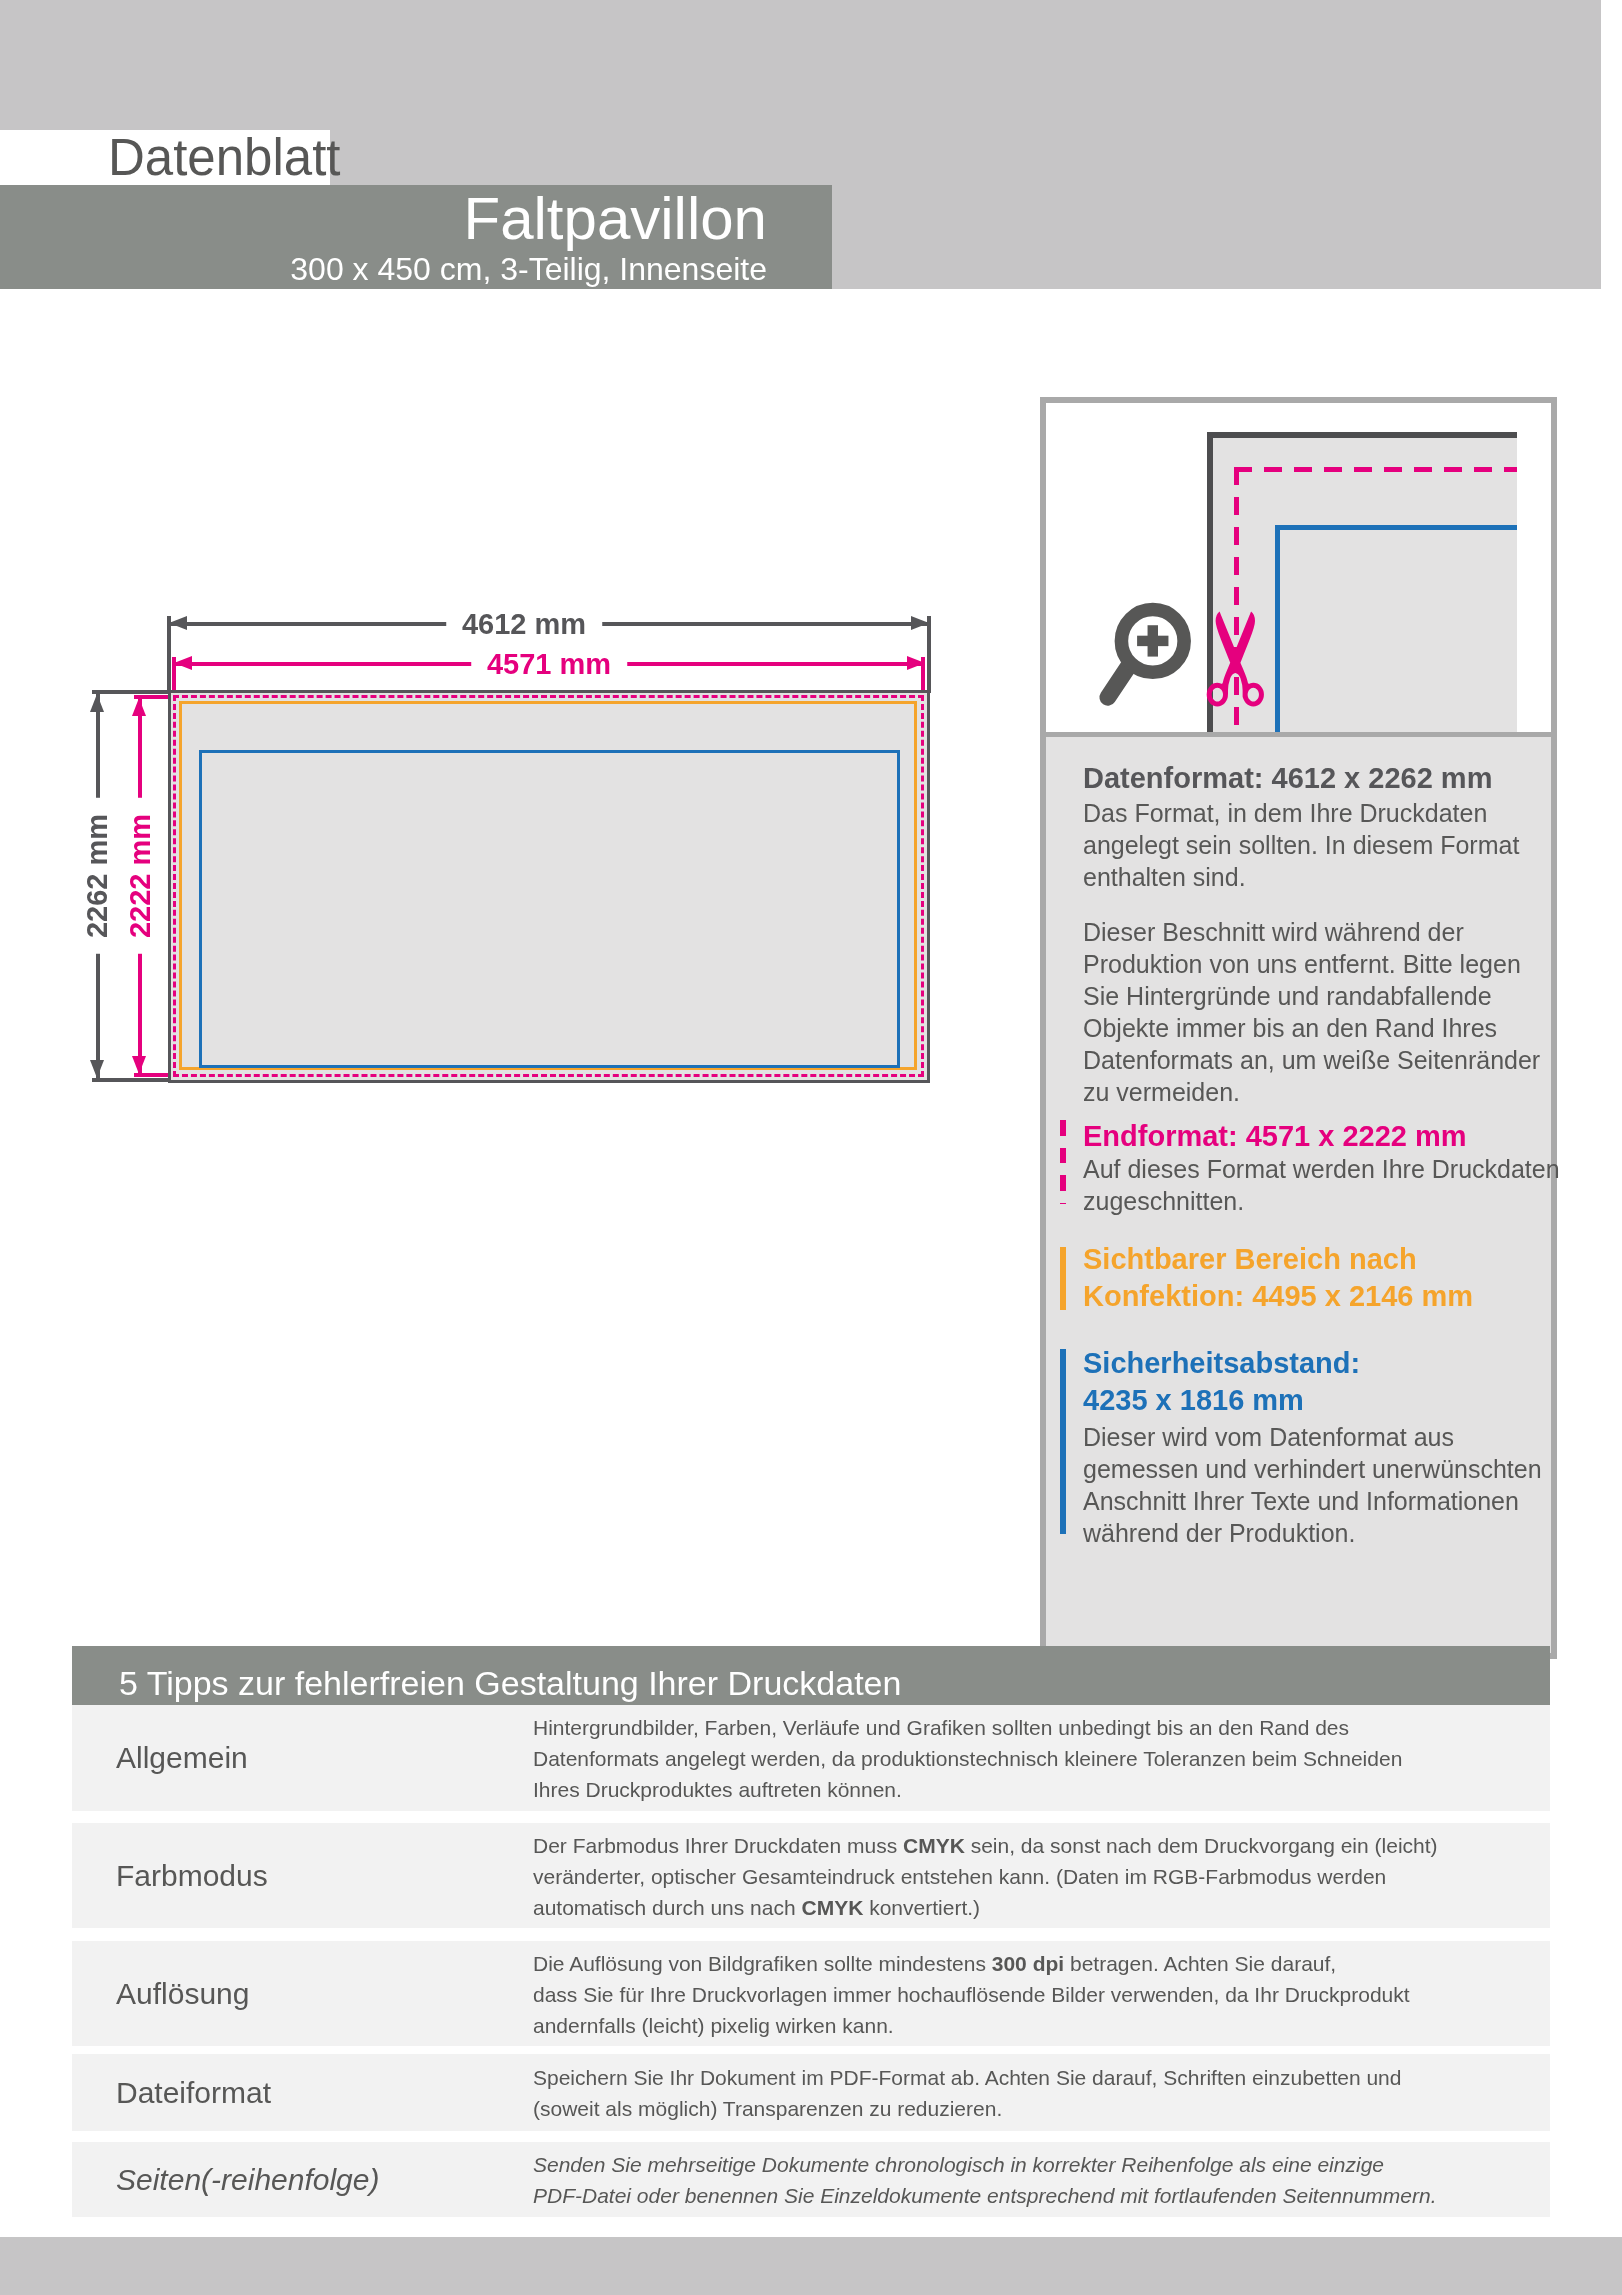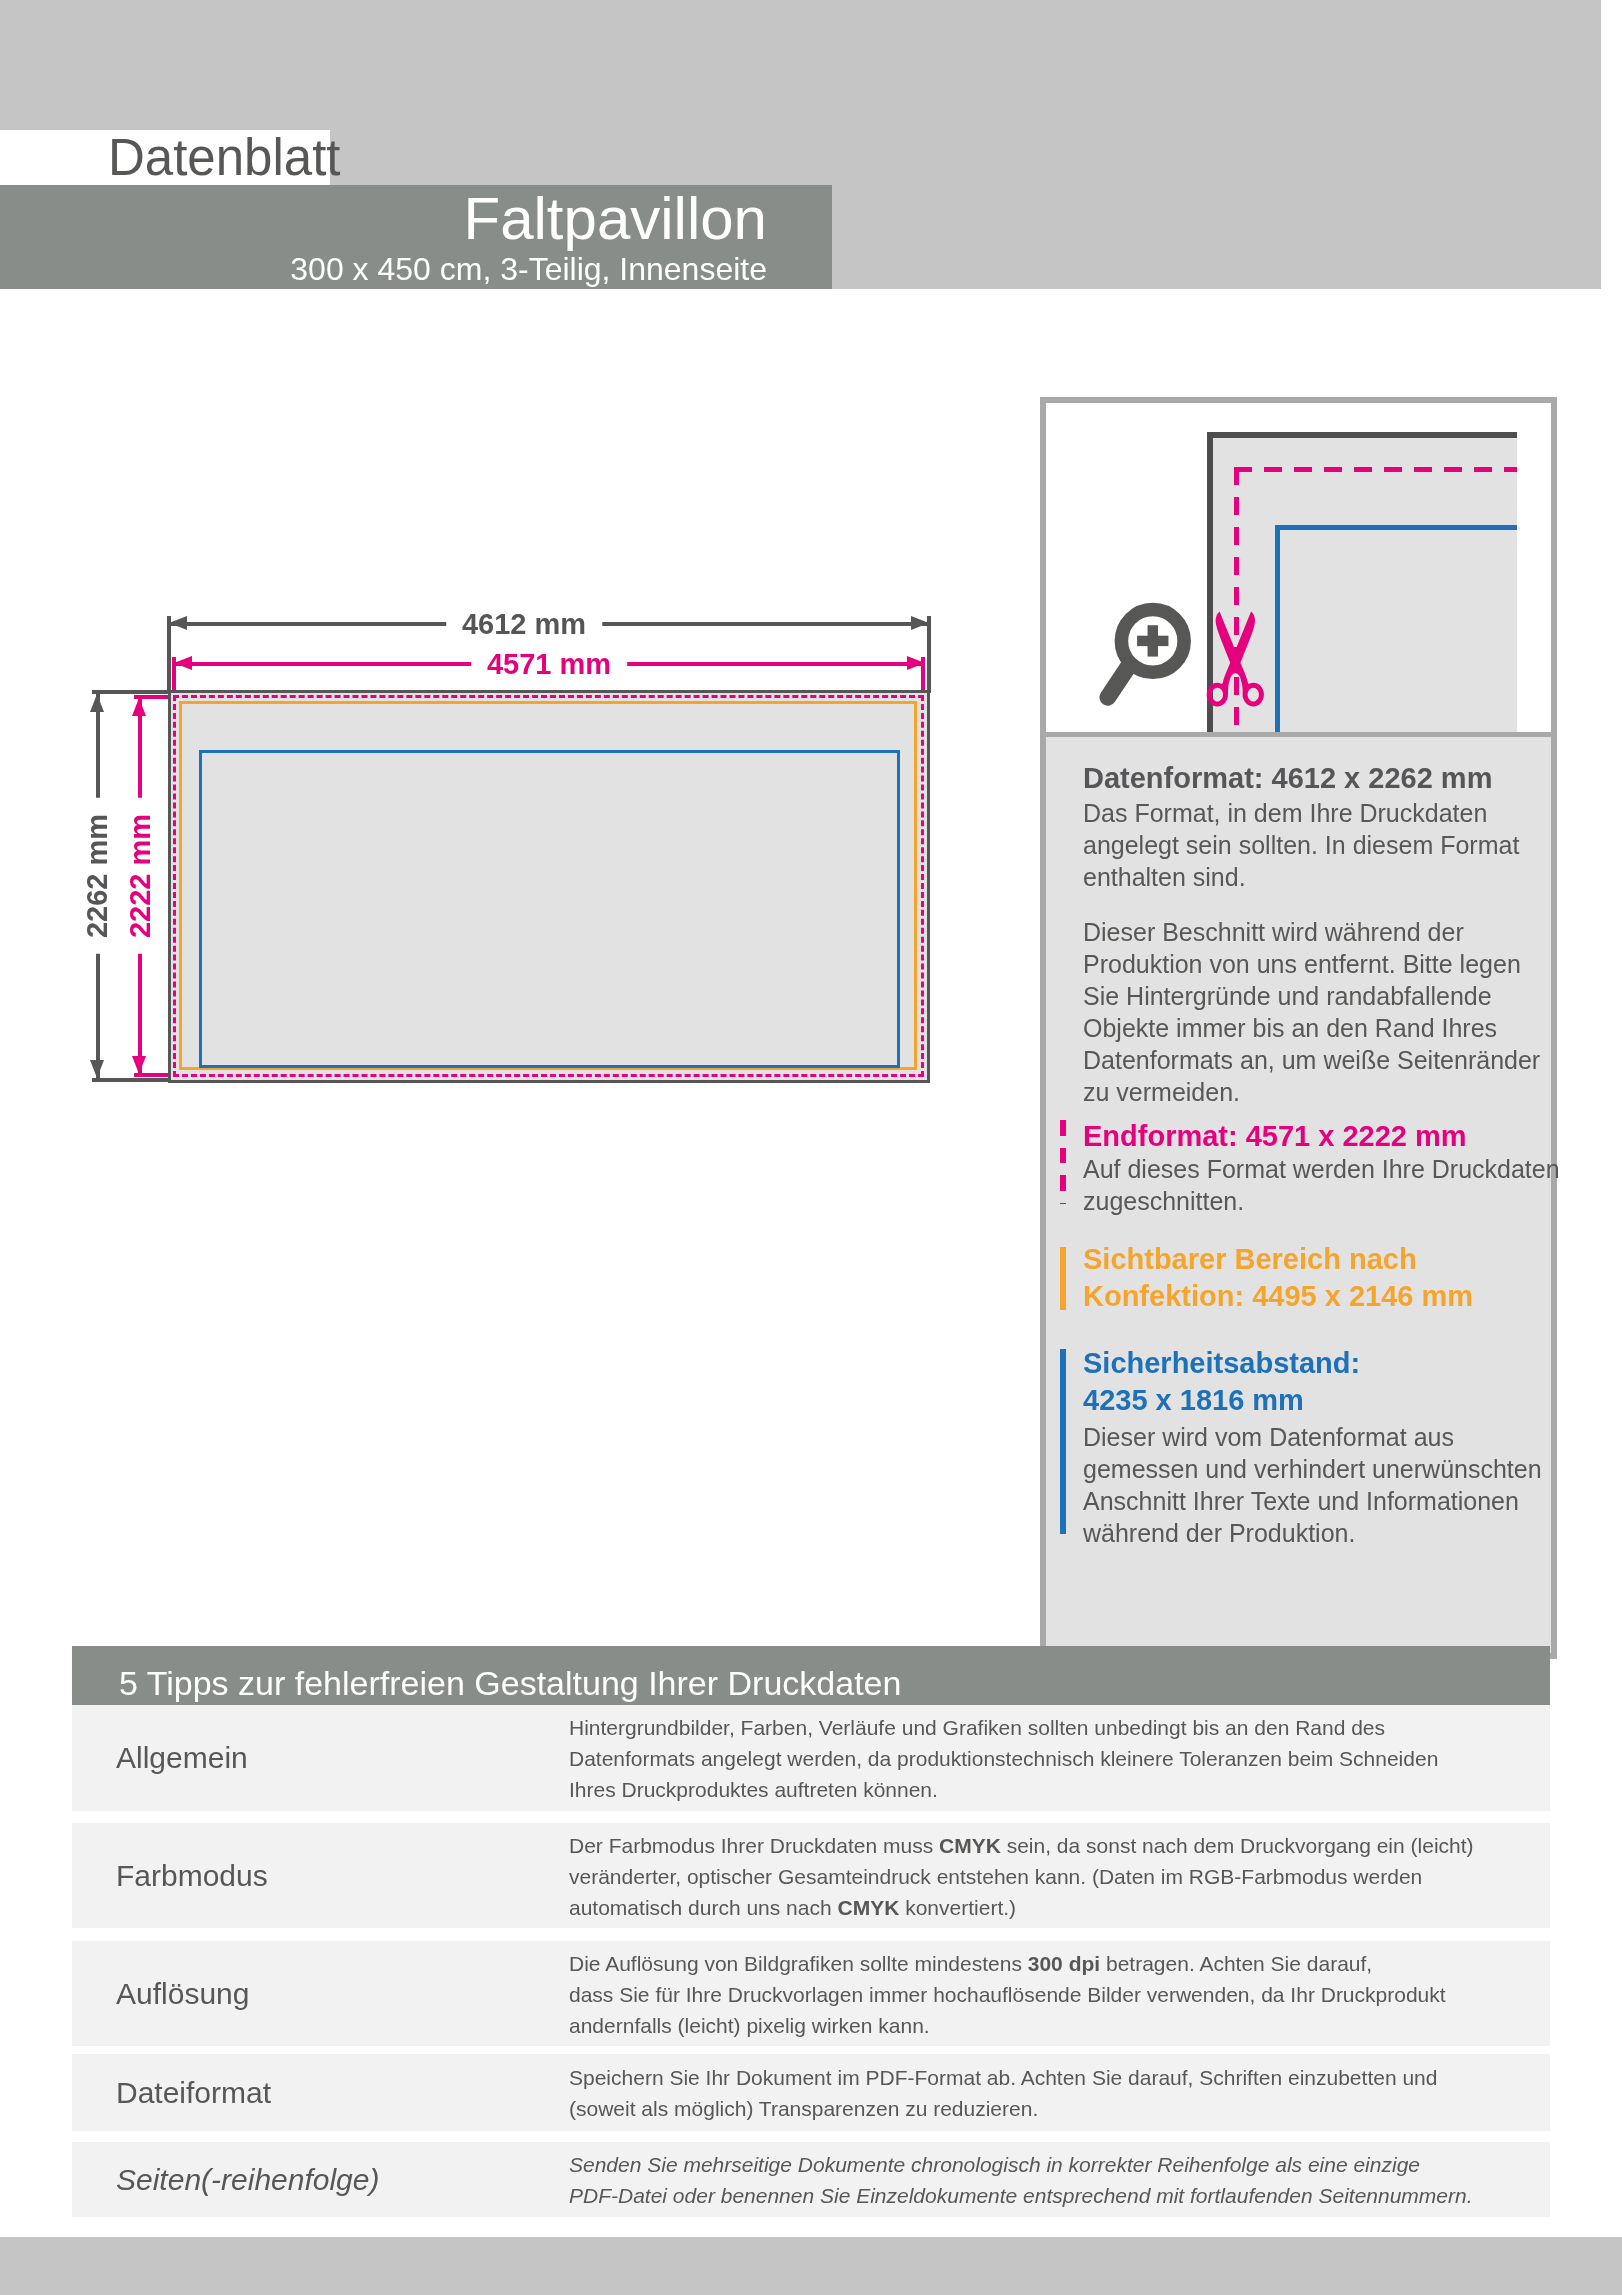--- a/index.html
+++ b/index.html
@@ -65,21 +65,21 @@
   .bar-safe{top:1349px;height:185px;background:#1d71b8;}
   .c-orange{color:#f5a42c;}
   .c-blue{color:#1d71b8;}
   
   .tips-banner{left:72px;top:1610px;width:1478px;height:74px;background:#898d89;
                display:flex;align-items:center;padding-left:47px;box-sizing:border-box;margin-top:36px;}
   .tips-banner span{color:#fff;font-size:34px;}
   .tip-row{left:72px;width:1478px;background:#f2f2f2;}
   .tip-label{position:absolute;left:44px;top:50%;transform:translateY(-50%);font-size:30px;color:#575756;}
   .tip-body{position:absolute;left:461px;top:50%;transform:translateY(-50%);
-            font-size:21px;line-height:31px;white-space:pre-line;color:#575756;margin-left:36px;}
+            font-size:21px;line-height:31px;white-space:pre-line;color:#575756;}
   .footer{left:0;top:2237px;width:1623px;height:59px;background:#c6c5c6;}
 </style>
 </head>
 <body>
 
 <div id="page">
 
   <div class="abs top-band"></div>
   <div class="abs title-box">
     <span>Datenblatt</span>

